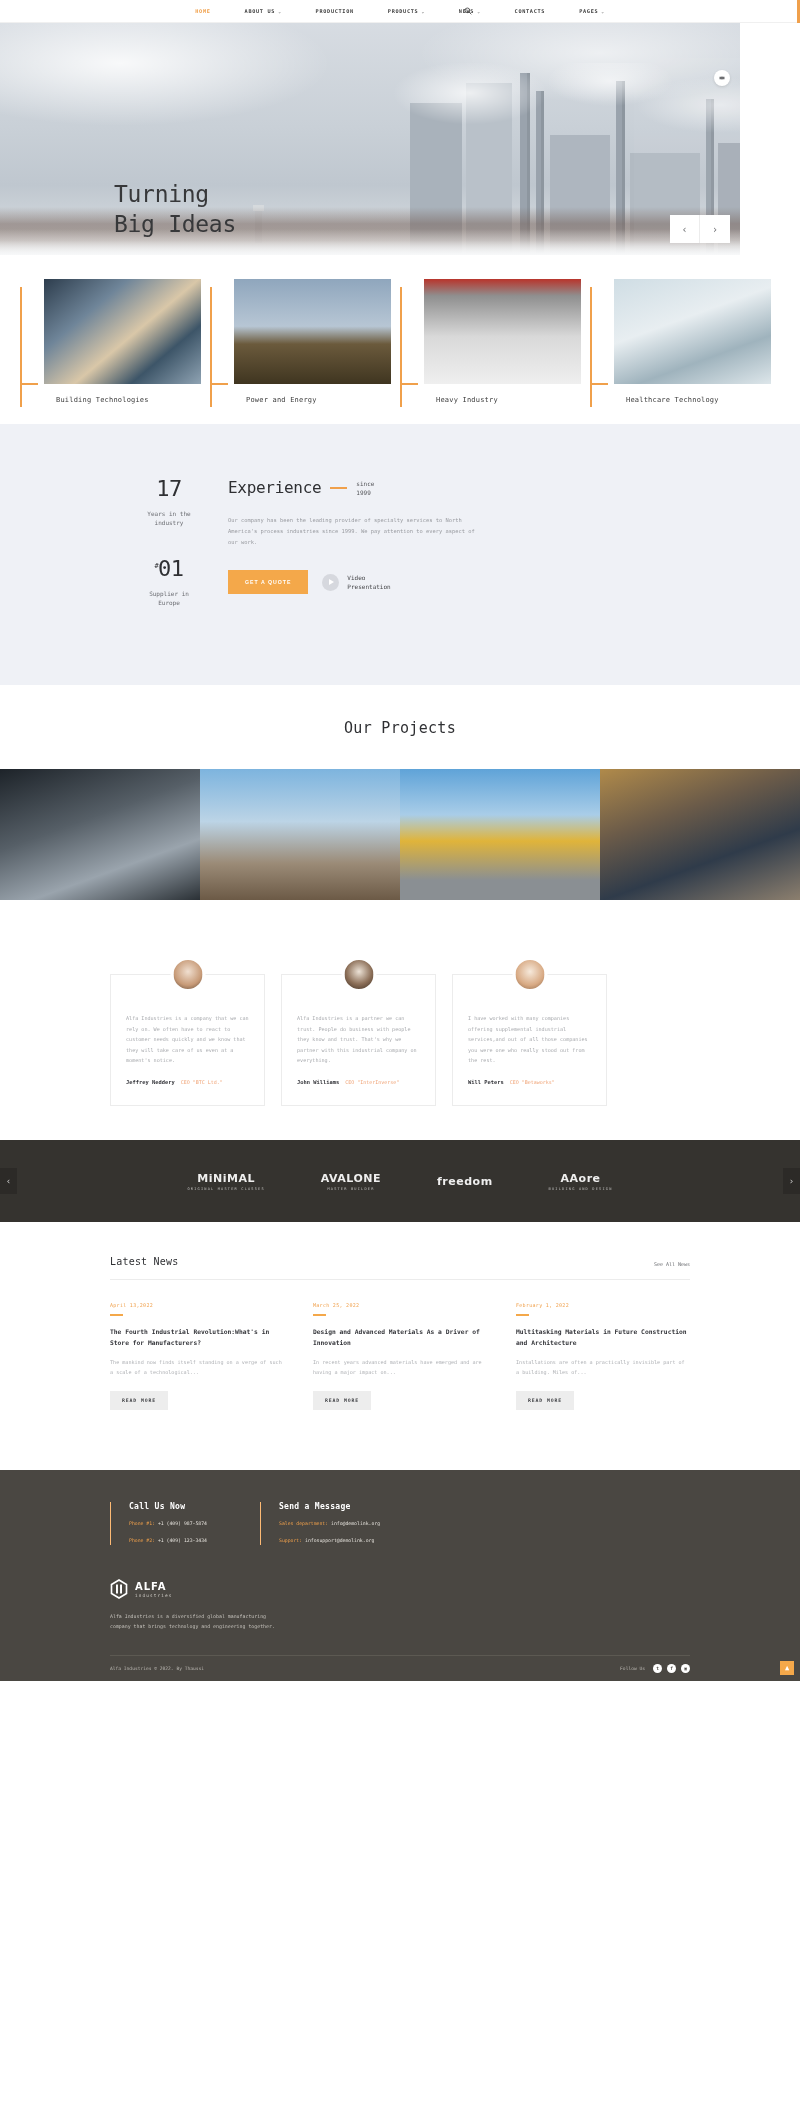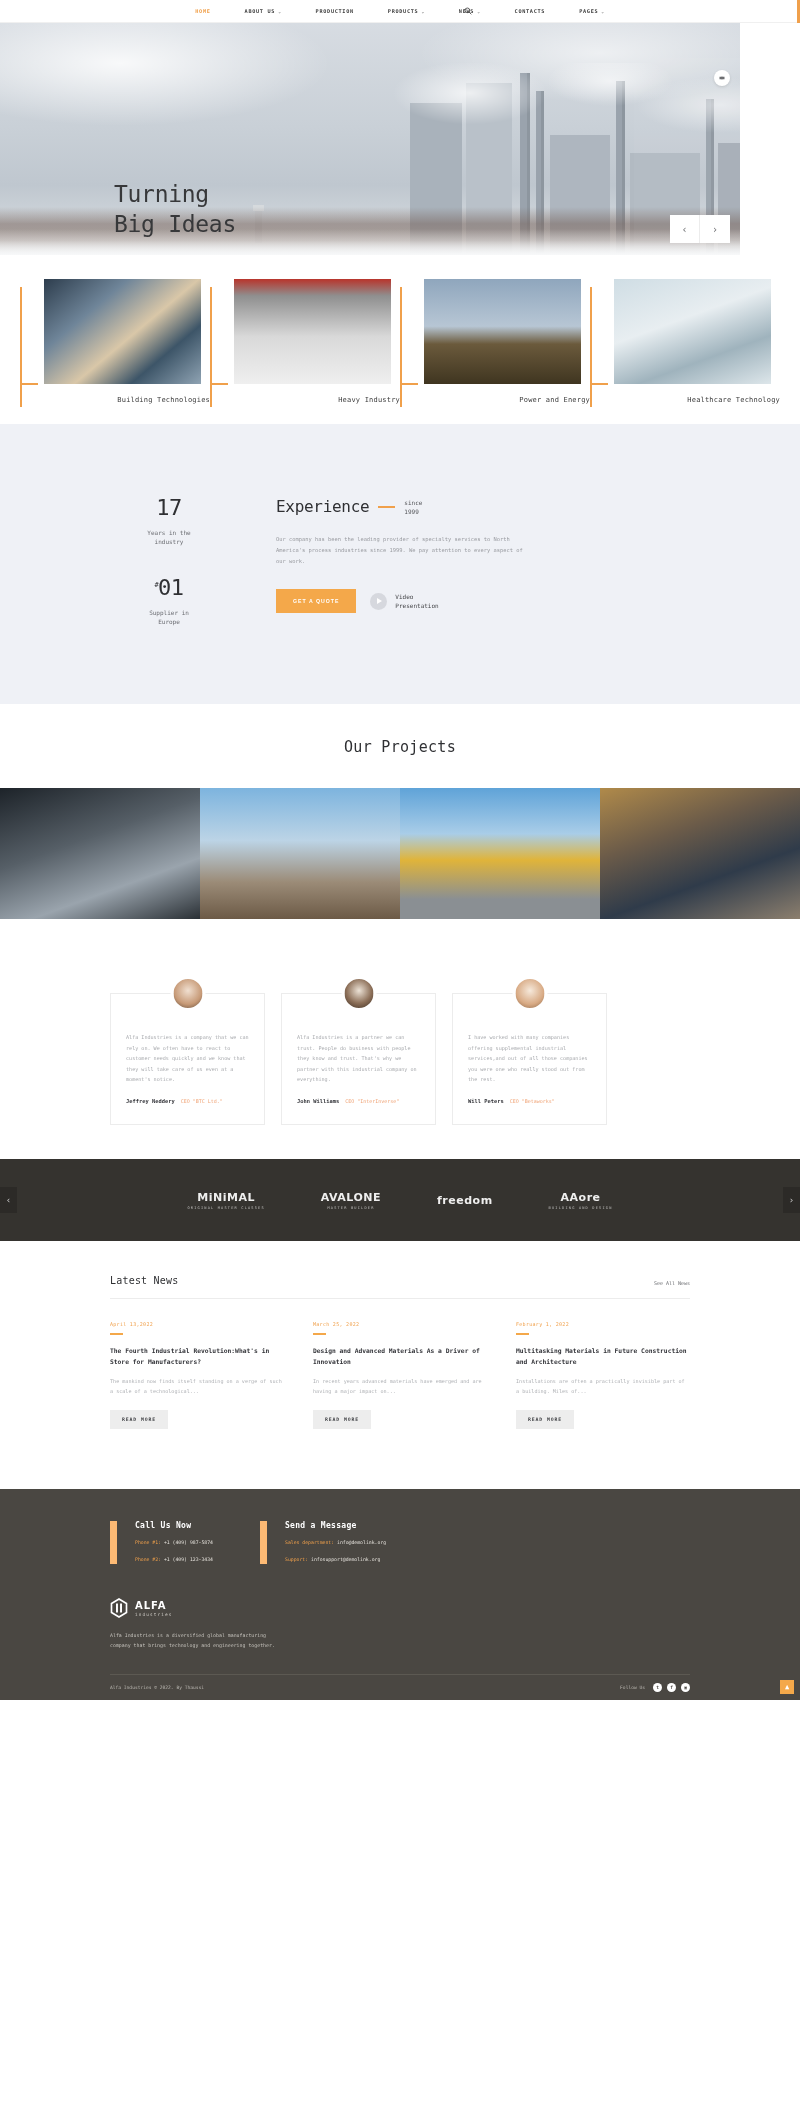--- a/index.html
+++ b/index.html
@@ -77,38 +77,38 @@
   .gear-btn svg{width:8px;height:8px;}
   .hero-arrows { position:absolute; right:10px; bottom:12px; display:flex; }
   .arrow-btn {
     width:30px; height:28px; background:#fff; display:flex; align-items:center; justify-content:center;
     cursor:pointer; font-size:10px; color:#6d6e71; border-right:1px solid #ececec;
   }
   .arrow-btn:last-child{border-right:none;}
 
   
   .cats { background:#fff; padding:24px 0 20px; display:flex; justify-content:center; gap:0; }
-  .cat { width:190px; position:relative; padding-left:14px;text-align:right; }
+  .cat { width:190px; position:relative; padding-left:14px; }
   .cat-frame {
     position:absolute; left:0; top:8px; width:2px; height:120px; background:#f0a04b;
   }
   .cat-frame-b { position:absolute; left:0; bottom:19px; width:18px; height:2px; background:#f0a04b; }
   .cat-img { width:157px; height:105px; margin-left:10px; border-radius:0; overflow:hidden; position:relative;}
   .cat-label { font-size:7px; color:#3b3b3b; margin-top:12px; margin-left:22px; letter-spacing:.2px; white-space:nowrap;}
   .ph { width:100%; height:100%; display:block; }
 
   
-  .stats-wrap { background:#eff1f6; padding:73px 0 48px; }
+  .stats-wrap { background:#eff1f6; padding:54px 0 48px; }
   .stats-row { width:580px; margin:0 auto; display:flex; }
   .stat-col { width:118px; }
   .stat { margin-bottom:30px; text-align:center; }
   .stat-num { font-size:22px; font-weight:300; color:#2f3033; letter-spacing:-0.5px; line-height:1;}
   .stat-num sup { font-size:7px; vertical-align:super; }
   .stat-lbl { font-size:6px; color:#6c6e73; margin-top:9px; line-height:1.55; }
-  .exp { margin-left:48px; width:280px; }
+  .exp { width:280px; }
   .exp-title-row { display:flex; align-items:center; gap:9px; }
   .exp-title { font-size:16px; color:#2f3033; letter-spacing:-0.3px; font-weight:500;}
   .exp-dash { width:17px; height:2px; background:#f0a04b; }
   .exp-since { font-size:6px; color:#55565a; line-height:1.5; }
   .exp-body { font-size:5.4px; color:#9a9ca1; line-height:2.05; margin-top:18px; width:250px;}
   .exp-actions { display:flex; align-items:center; gap:14px; margin-top:22px; }
   .btn-quote {
     background:#f4a84a; color:#fff; font-size:5.2px; letter-spacing:1px; font-weight:700;
     padding:9px 17px; cursor:pointer; border:none; text-transform:uppercase;
   }
@@ -167,21 +167,21 @@
   .n-ex { font-size:5.1px; color:#aeb0b4; line-height:1.95; margin-top:9px; }
   .btn-read {
     display:inline-block; margin-top:13px; background:#ededed; color:#3d3e42;
     font-size:4.8px; letter-spacing:.9px; font-weight:700; padding:7px 12px; cursor:pointer;
     text-transform:uppercase;
   }
 
   
   .footer { background:#4a4742; padding:32px 0 0; }
   .f-contacts { width:580px; margin:0 auto; display:flex; }
-  .f-col { padding-left:18px; border-left:7px solid #fdba74; }
+  .f-col { padding-left:18px; border-left:1px solid #fdba74; }
   .f-c1{width:150px;} .f-c2{width:190px;} .f-c3{width:240px;}
   .f-h { font-size:8px; color:#fff; font-weight:600; letter-spacing:.3px; }
   .f-line { font-size:4.8px; margin-top:9px; line-height:1.7; }
   .f-key { color:#f0a04b; }
   .f-val { color:#e6e3dd; }
   .f-gray { color:#cfccc6; }
 
   .f-main { width:580px; margin:34px auto 0; display:flex; padding-bottom:24px;}
   .f-about { width:185px; }
   .brand { display:flex; align-items:center; gap:7px; }
@@ -317,31 +317,31 @@
         <span class="cat-frame-b"></span>
         <div class="cat-img">
           <span class="ph img-bldg"></span>
         </div>
         <div class="cat-label">Building Technologies</div>
       </div>
       <div class="cat">
         <span class="cat-frame"></span>
         <span class="cat-frame-b"></span>
         <div class="cat-img">
-          <span class="ph img-heavy"></span>
-        </div>
-        <div class="cat-label">Heavy Industry</div>
+          <span class="ph img-wind"></span>
+        </div>
+        <div class="cat-label">Power and Energy</div>
       </div>
       <div class="cat">
         <span class="cat-frame"></span>
         <span class="cat-frame-b"></span>
         <div class="cat-img">
-          <span class="ph img-wind"></span>
-        </div>
-        <div class="cat-label">Power and Energy</div>
+          <span class="ph img-heavy"></span>
+        </div>
+        <div class="cat-label">Heavy Industry</div>
       </div>
       <div class="cat">
         <span class="cat-frame"></span>
         <span class="cat-frame-b"></span>
         <div class="cat-img">
           <span class="ph img-health"></span>
         </div>
         <div class="cat-label">Healthcare Technology</div>
       </div>
     </div>

